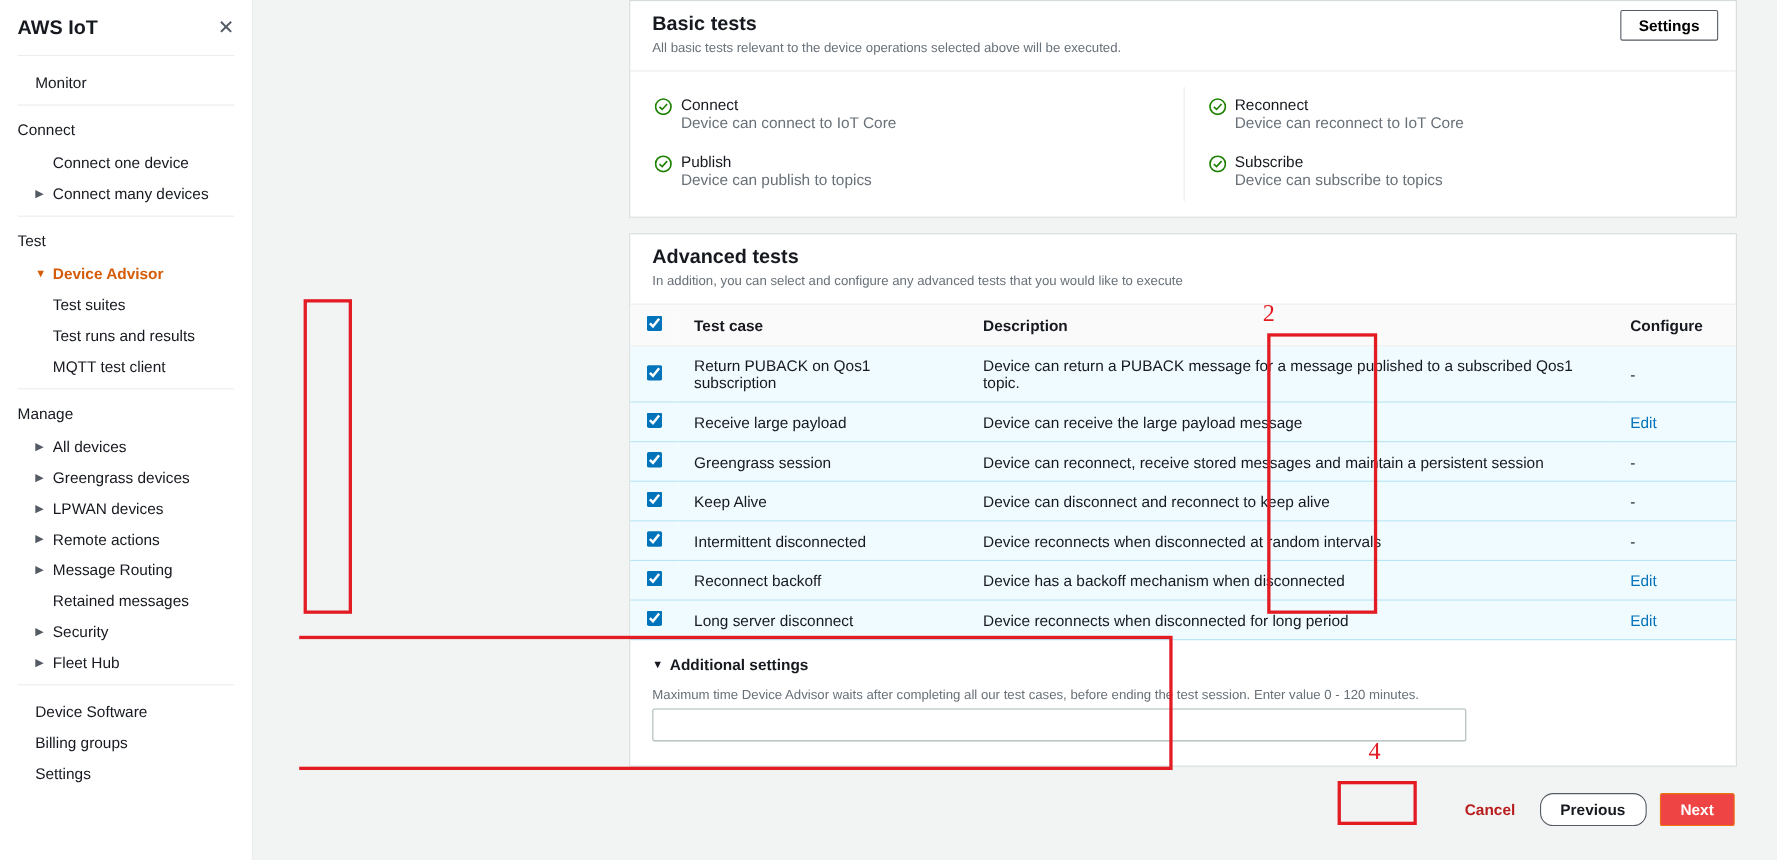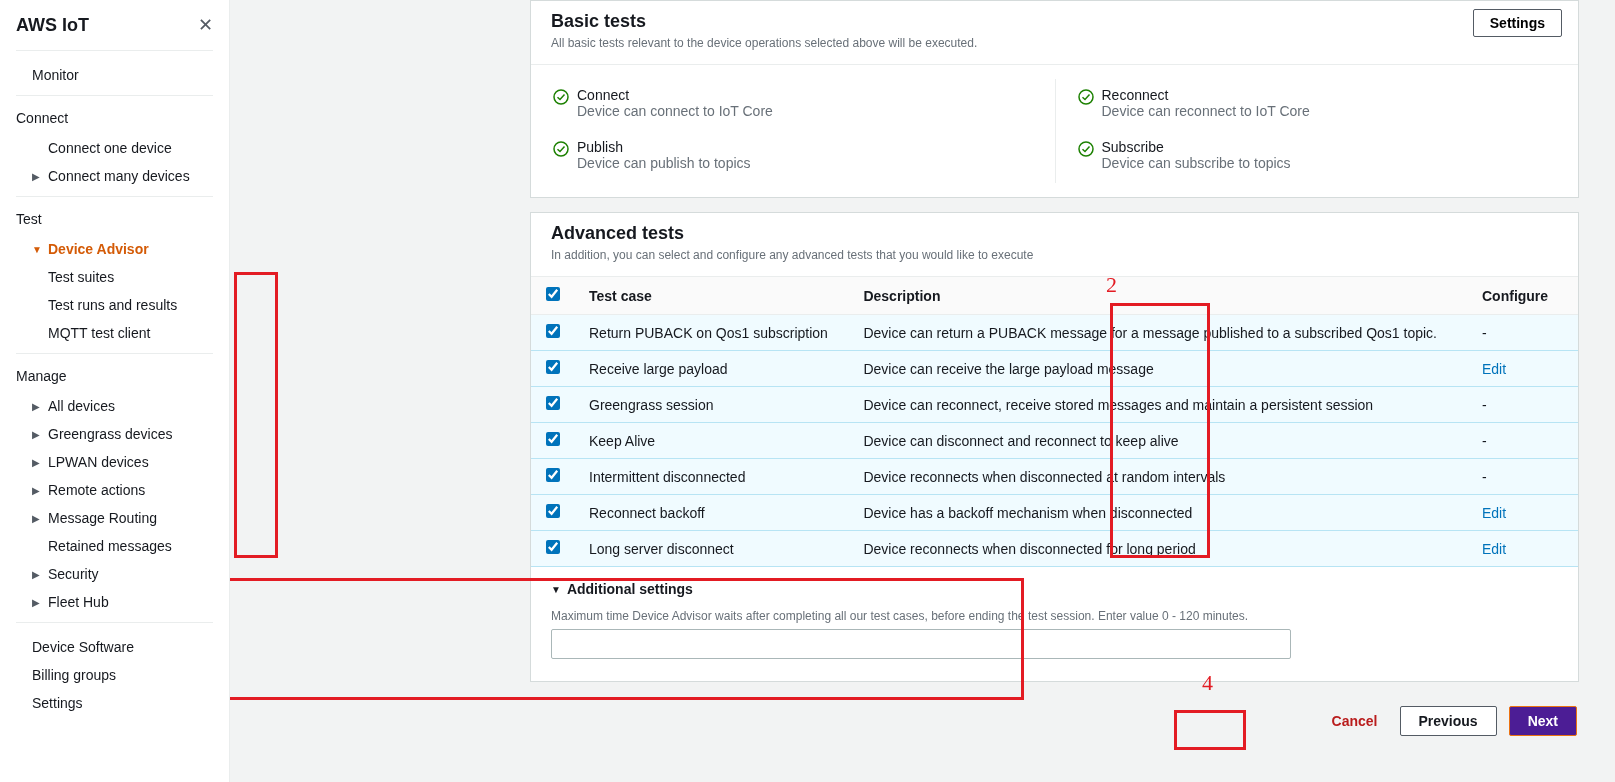--- a/index.html
+++ b/index.html
@@ -1,17 +1,17 @@
 <!DOCTYPE html>
 <html><head>
 <meta charset="utf-8">
 <style>
 * { box-sizing: border-box; margin: 0; padding: 0; }
 body { font-family: "Amazon Ember", "Helvetica Neue", Arial, sans-serif; font-size: 14px; color: #16191f; background: #f2f3f3; }
-.app { display: flex; width: 1615px; height: 782px; overflow: hidden; }
+.app { display: flex; width: 1615px; height: 782px; overflow: hidden; gap: 42px; }
 
 
 .sidebar { width: 230px; background: #fff; border-right: 1px solid #eaeded; padding: 8px 0 0 0; overflow-y: auto; flex-shrink:0;}
 .sidebar-header { display: flex; align-items: center; justify-content: space-between; padding: 6px 16px 14px 16px; }
 .sidebar-title { font-size: 18px; font-weight: 700; }
 .close-x { font-size: 18px; color:#545b64; cursor: pointer; }
 .sidebar hr { border: none; border-top: 1px solid #eaeded; margin: 0 16px; }
 .side-group { padding: 10px 0 6px 0; }
 .side-label { font-size: 14px; color:#16191f; padding: 4px 16px 8px 16px; }
 .side-item { display: flex; align-items: center; gap:6px; padding: 6px 16px; color:#16191f; cursor:pointer; font-size:14px;}
@@ -55,22 +55,22 @@
 .add-toggle{ font-size:14px; font-weight:700; cursor:pointer; display:flex; align-items:center; gap:6px;}
 .add-toggle .tri{ font-size:10px;}
 .add-body{ margin-top:12px;}
 .add-body .field-label{ font-size:14px; margin-bottom:2px;}
 .add-body .help{ font-size:12px; color:#687078; margin-bottom:6px;}
 .add-body input{ width:740px; padding:6px 8px; border:1px solid #aab7b8; border-radius:2px; font-size:14px;}
 
 
 .footer{ display:flex; justify-content:flex-end; gap:12px; padding:24px 2px 8px 0; align-items:center;}
 .btn-link{ background:none; border:none; color:#b91c1c; font-weight:700; cursor:pointer; font-size:14px; padding:6px 10px;}
-.btn-outline{ border:1px solid #545b64; background:#fff; color:#16191f; font-weight:700; padding:6px 18px; border-radius:2px; cursor:pointer; font-size:14px;}
-.btn-primary{ background:#4c1d95; border:1px solid #ec7211; color:#fff; font-weight:700; padding:6px 18px; border-radius:2px; cursor:pointer; font-size:14px;}
+.btn-outline{ border:1px solid #545b64; background:#fff; color:#16191f; font-weight:700; padding:6px 18px; border-radius:12px; cursor:pointer; font-size:14px;}
+.btn-primary{ background:#ef4444; border:1px solid #ec7211; color:#fff; font-weight:700; padding:6px 18px; border-radius:2px; cursor:pointer; font-size:14px;}
 
 
 .anno-box{ position:absolute; border:3px solid #e31b23; pointer-events:none;}
 .anno-num{ position:absolute; color:#e31b23; font-size:22px; font-family: Georgia, serif;}
 </style>
 </head>
 <body>
 
 <div class="app">
 

